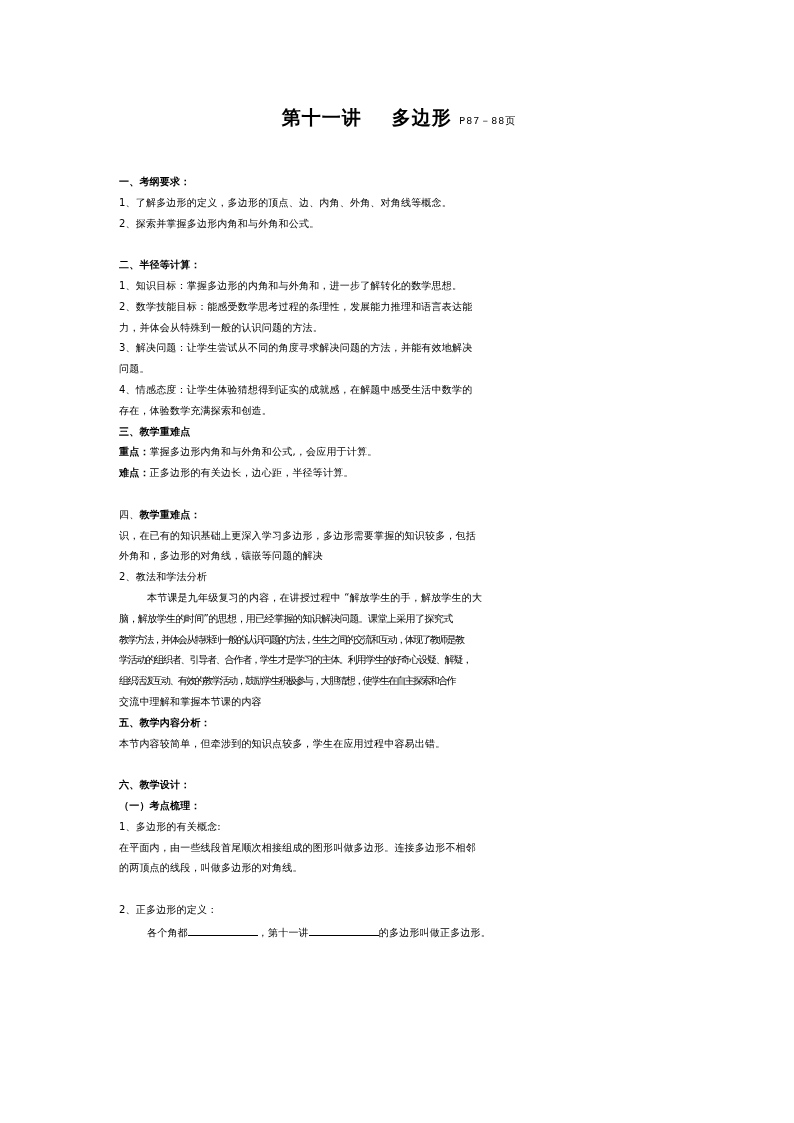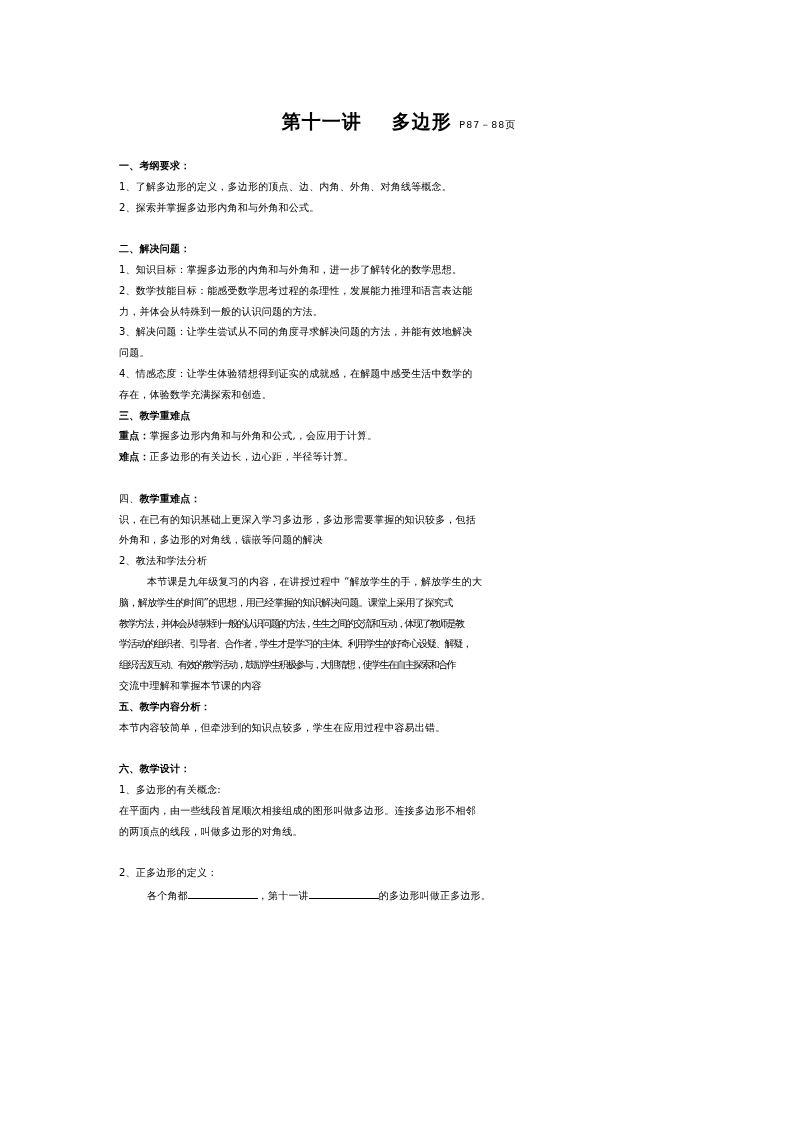--- a/index.html
+++ b/index.html
@@ -1,19 +1,19 @@
 <!DOCTYPE html>
 <html><head>
   <meta charset="utf-8">
   <style>
     html, body { margin: 0; padding: 0; background: #ffffff; }
     body { width: 794px; height: 1123px; position: relative; overflow: hidden;
       font-family: "DejaVu Sans", "Liberation Sans", sans-serif; color: #000; }
     .page { position: absolute; left: 119px; top: 104px; width: 560px; }
-    .title { text-align: center; font-size: 19px; font-weight: bold; height: 30px; line-height: 34px; margin-bottom: 22px; letter-spacing: 1px; }
+    .title { text-align: center; font-size: 19px; font-weight: bold; height: 30px; line-height: 26px; margin-bottom: 38px; letter-spacing: 1px; }
     .title .gap { display: inline-block; width: 30px; }
     .title .pages { font-size: 10px; font-weight: normal; font-family: "Liberation Mono", monospace; }
     .line { font-size: 10px; line-height: 20.8px; white-space: nowrap; letter-spacing: 0.2px; }
     .h { font-weight: bold; }
     .blank { height: 20.8px; }
     .indent { padding-left: 28px; }
     .under { display: inline-block; width: 70px; border-bottom: 1px solid #000; height: 14px; vertical-align: baseline; }
     b.lbl { font-weight: bold; }
   </style>
 </head>
@@ -23,21 +23,21 @@
   <div class="title">
     <span>第十一讲</span><span class="gap"></span><span>多边形</span>
     <span class="pages">P87－88页</span>
   </div>
 
   <div class="line h">一、考纲要求：</div>
   <div class="line">1、了解多边形的定义，多边形的顶点、边、内角、外角、对角线等概念。</div>
   <div class="line">2、探索并掌握多边形内角和与外角和公式。</div>
   <div class="blank"></div>
 
-  <div class="line h">二、解决问题：</div>
+  <div class="line h">二、半径等计算：</div>
   <div class="line">1、知识目标：掌握多边形的内角和与外角和，进一步了解转化的数学思想。</div>
   <div class="line">2、数学技能目标：能感受数学思考过程的条理性，发展能力推理和语言表达能</div>
   <div class="line">力，并体会从特殊到一般的认识问题的方法。</div>
   <div class="line">3、解决问题：让学生尝试从不同的角度寻求解决问题的方法，并能有效地解决</div>
   <div class="line">问题。</div>
   <div class="line">4、情感态度：让学生体验猜想得到证实的成就感，在解题中感受生活中数学的</div>
   <div class="line">存在，体验数学充满探索和创造。</div>
 
   <div class="line h">三、教学重难点</div>
   <div class="line"><b class="lbl">重点：</b><span>掌握多边形内角和与外角和公式,，会应用于计算。</span></div>
@@ -53,20 +53,21 @@
   <div class="line" style="letter-spacing:-1.6px">教学方法，并体会从特殊到一般的认识问题的方法，生生之间的交流和互动，体现了教师是教</div>
   <div class="line" style="letter-spacing:-1.2px">学活动的组织者、引导者、合作者，学生才是学习的主体。利用学生的好奇心设疑、解疑，</div>
   <div class="line" style="letter-spacing:-1.6px">组织活泼互动、有效的教学活动，鼓励学生积极参与，大胆猜想，使学生在自主探索和合作</div>
   <div class="line">交流中理解和掌握本节课的内容</div>
 
   <div class="line h">五、教学内容分析：</div>
   <div class="line">本节内容较简单，但牵涉到的知识点较多，学生在应用过程中容易出错。</div>
   <div class="blank"></div>
 
   <div class="line h">六、教学设计：</div>
+  <div class="line h">（一）考点梳理：</div>
   <div class="line">1、多边形的有关概念:</div>
   <div class="line">在平面内，由一些线段首尾顺次相接组成的图形叫做多边形。连接多边形不相邻</div>
   <div class="line">的两顶点的线段，叫做多边形的对角线。</div>
   <div class="blank"></div>
   <div class="line">2、正多边形的定义：</div>
   <div class="line indent">
     <span>各个角都</span><span class="under"></span><span>，第十一讲</span><span class="under"></span><span>的多边形叫做正多边形。</span>
   </div>
 </div>
 

